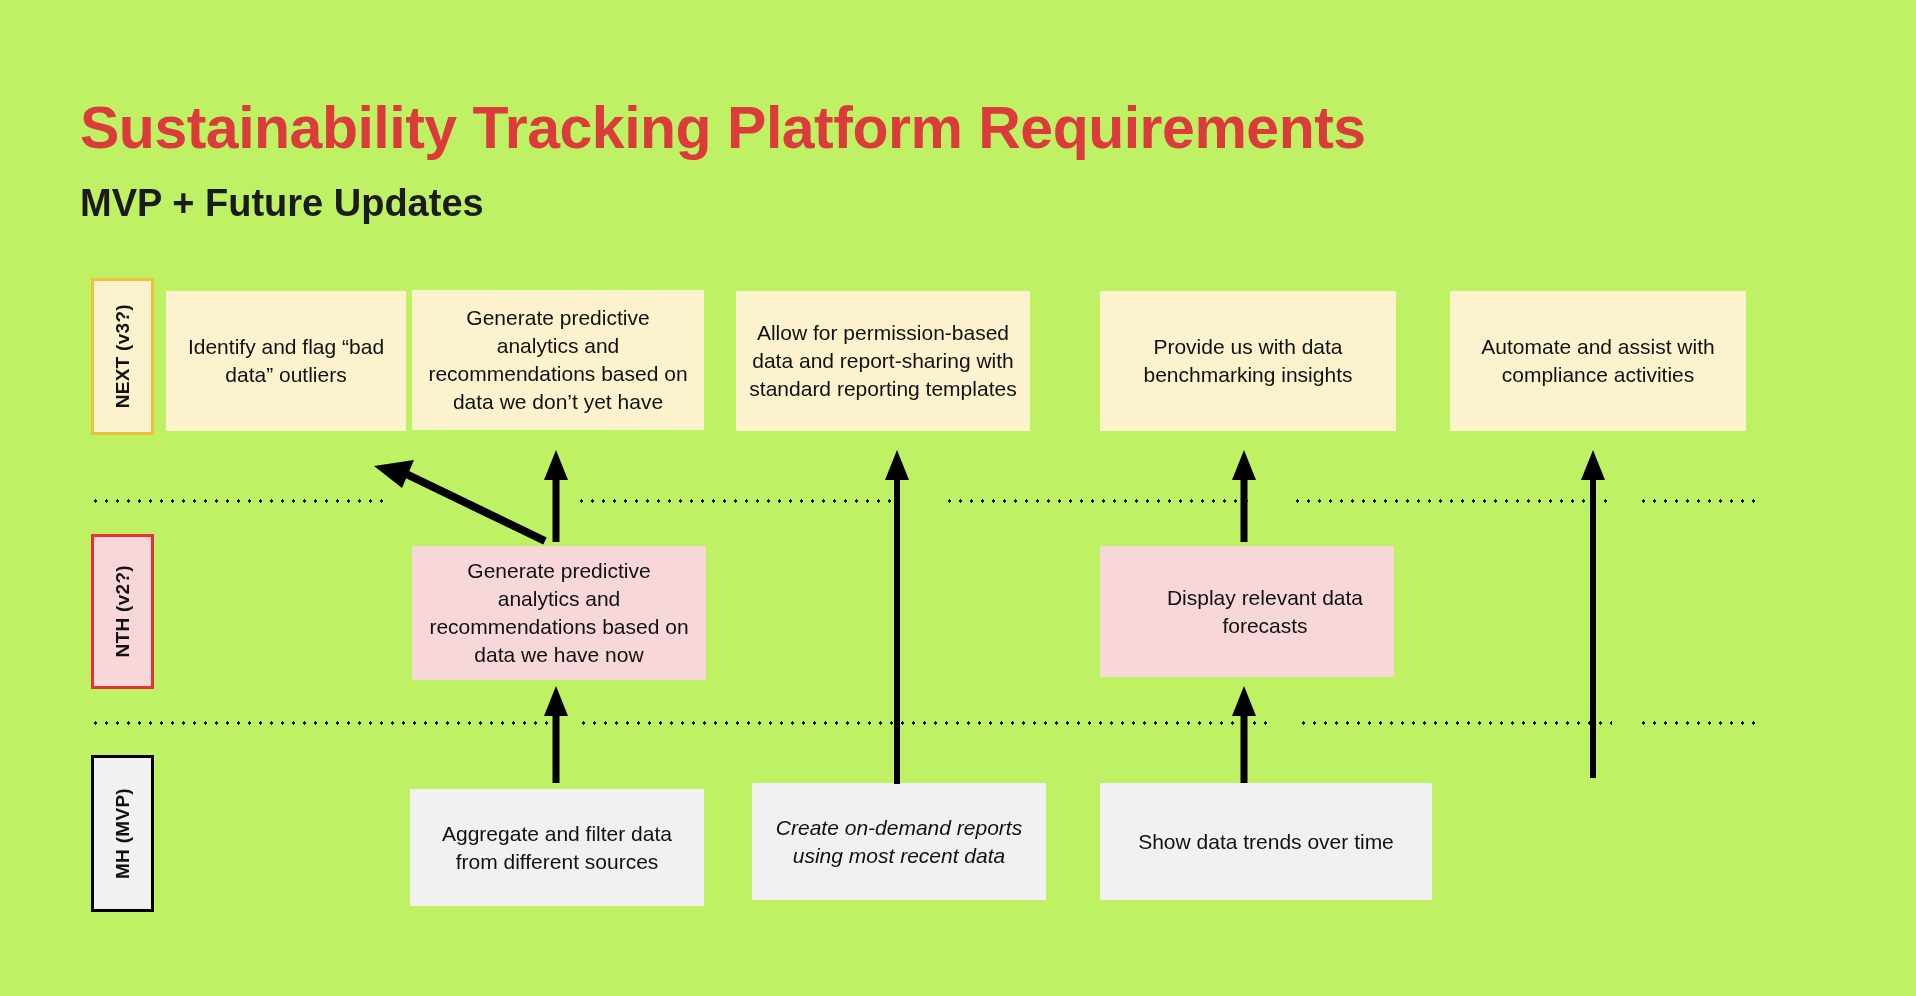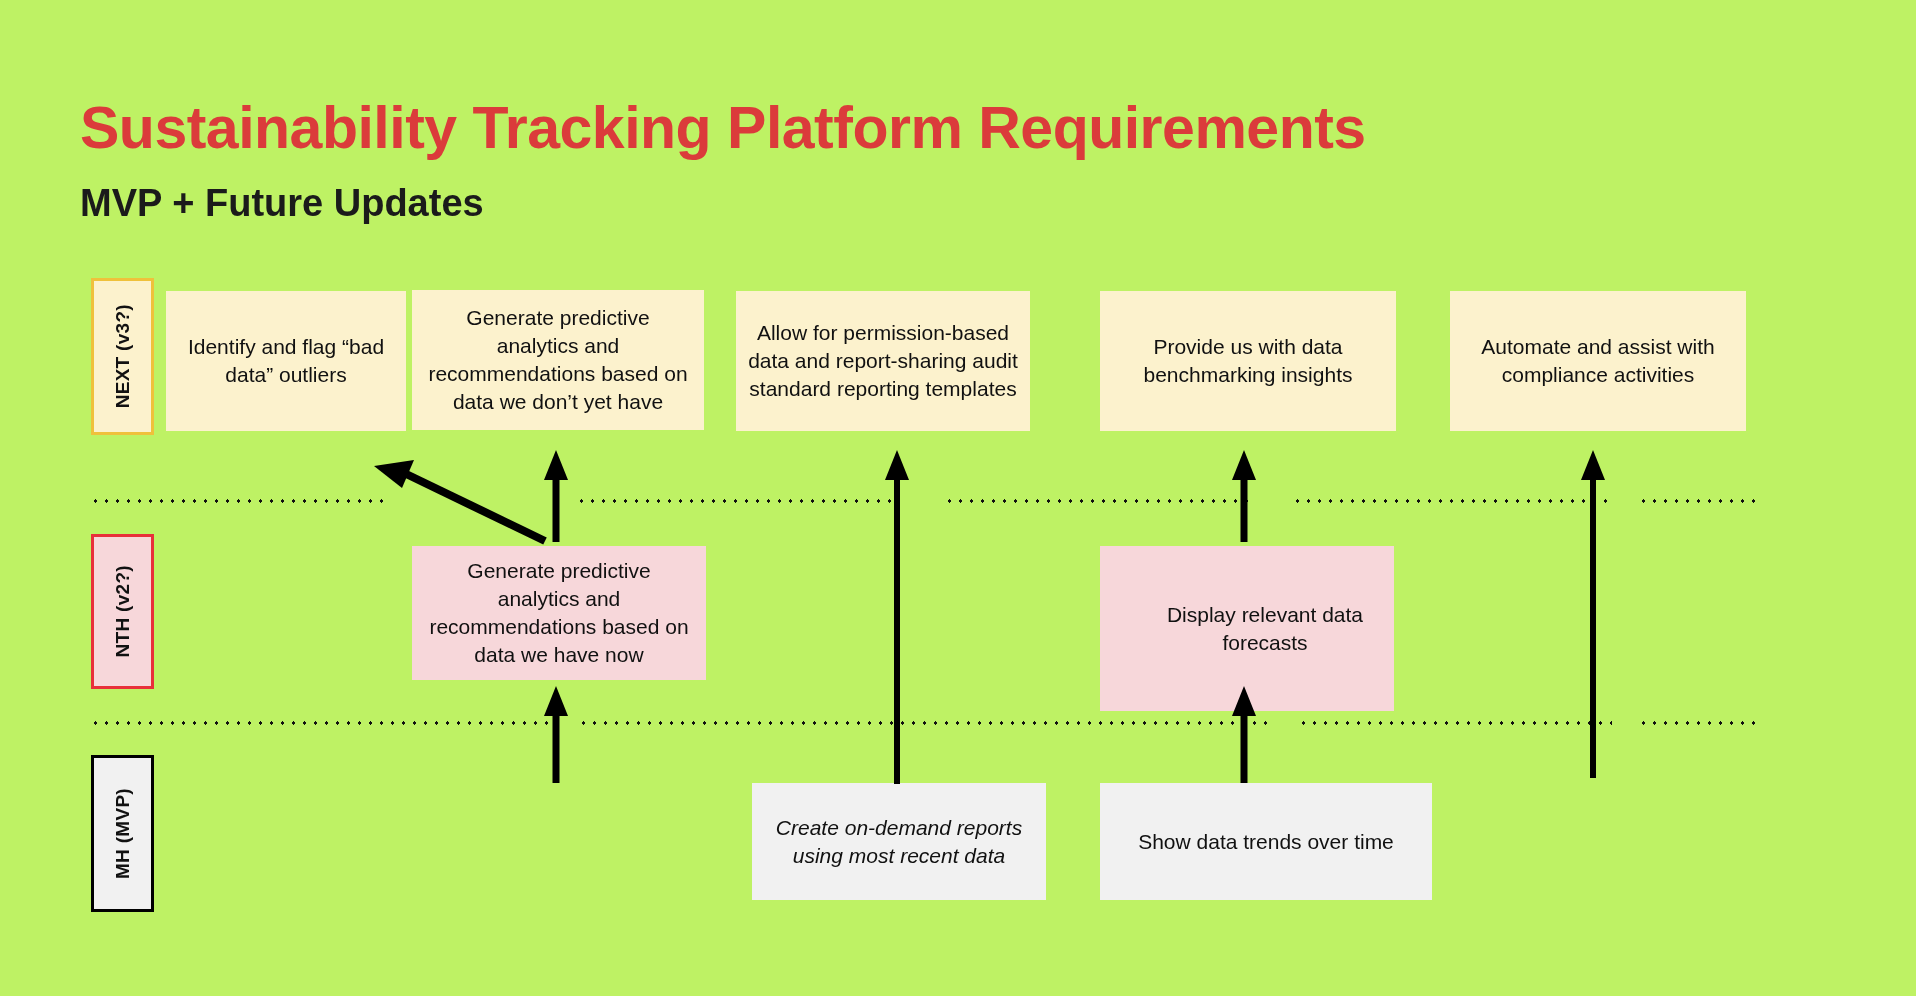--- a/index.html
+++ b/index.html
@@ -143,36 +143,39 @@
   <div class="divider" style="left:1298px; top:721px; width:314px;"></div>
   <div class="divider" style="left:1638px; top:721px; width:120px;"></div>
 
   <div class="card next" style="left:166px; top:291px; width:240px; height:140px;">
     <span>Identify and flag “bad data” outliers</span>
   </div>
   <div class="card next" style="left:412px; top:290px; width:292px; height:140px;">
     <span>Generate predictive analytics and recommendations based on data we don’t yet have</span>
   </div>
   <div class="card next" style="left:736px; top:291px; width:294px; height:140px;">
-    <span>Allow for permission-based data and report-sharing audit standard reporting templates</span>
+    <span>Allow for permission-based data and report-sharing with standard reporting templates</span>
   </div>
   <div class="card next" style="left:1100px; top:291px; width:296px; height:140px;">
     <span>Provide us with data benchmarking insights</span>
   </div>
   <div class="card next" style="left:1450px; top:291px; width:296px; height:140px;">
     <span>Automate and assist with compliance activities</span>
   </div>
 
   <div class="card nth" style="left:412px; top:546px; width:294px; height:134px;">
     <span>Generate predictive analytics and recommendations based on data we have now</span>
   </div>
-  <div class="card nth" style="left:1100px; top:546px; width:294px; height:165px;padding-left:48px;">
+  <div class="card nth" style="left:1100px; top:546px; width:294px; height:131px;padding-left:48px;">
     <span>Display relevant data forecasts</span>
   </div>
 
+  <div class="card mvp" style="left:410px; top:789px; width:294px; height:117px;">
+    <span>Aggregate and filter data from different sources</span>
+  </div>
   <div class="card mvp" style="left:752px; top:783px; width:294px; height:117px;font-style:italic;">
     <span>Create on-demand reports using most recent data</span>
   </div>
   <div class="card mvp" style="left:1100px; top:783px; width:332px; height:117px;">
     <span>Show data trends over time</span>
   </div>
 
   <div class="arrow-v" style="left:539px; top:450px; height:92px;">
     <svg width="34" height="92" viewBox="0 0 34 92" aria-hidden="true">
       <polygon points="17,0 29,30 5,30" fill="#000000"></polygon>

